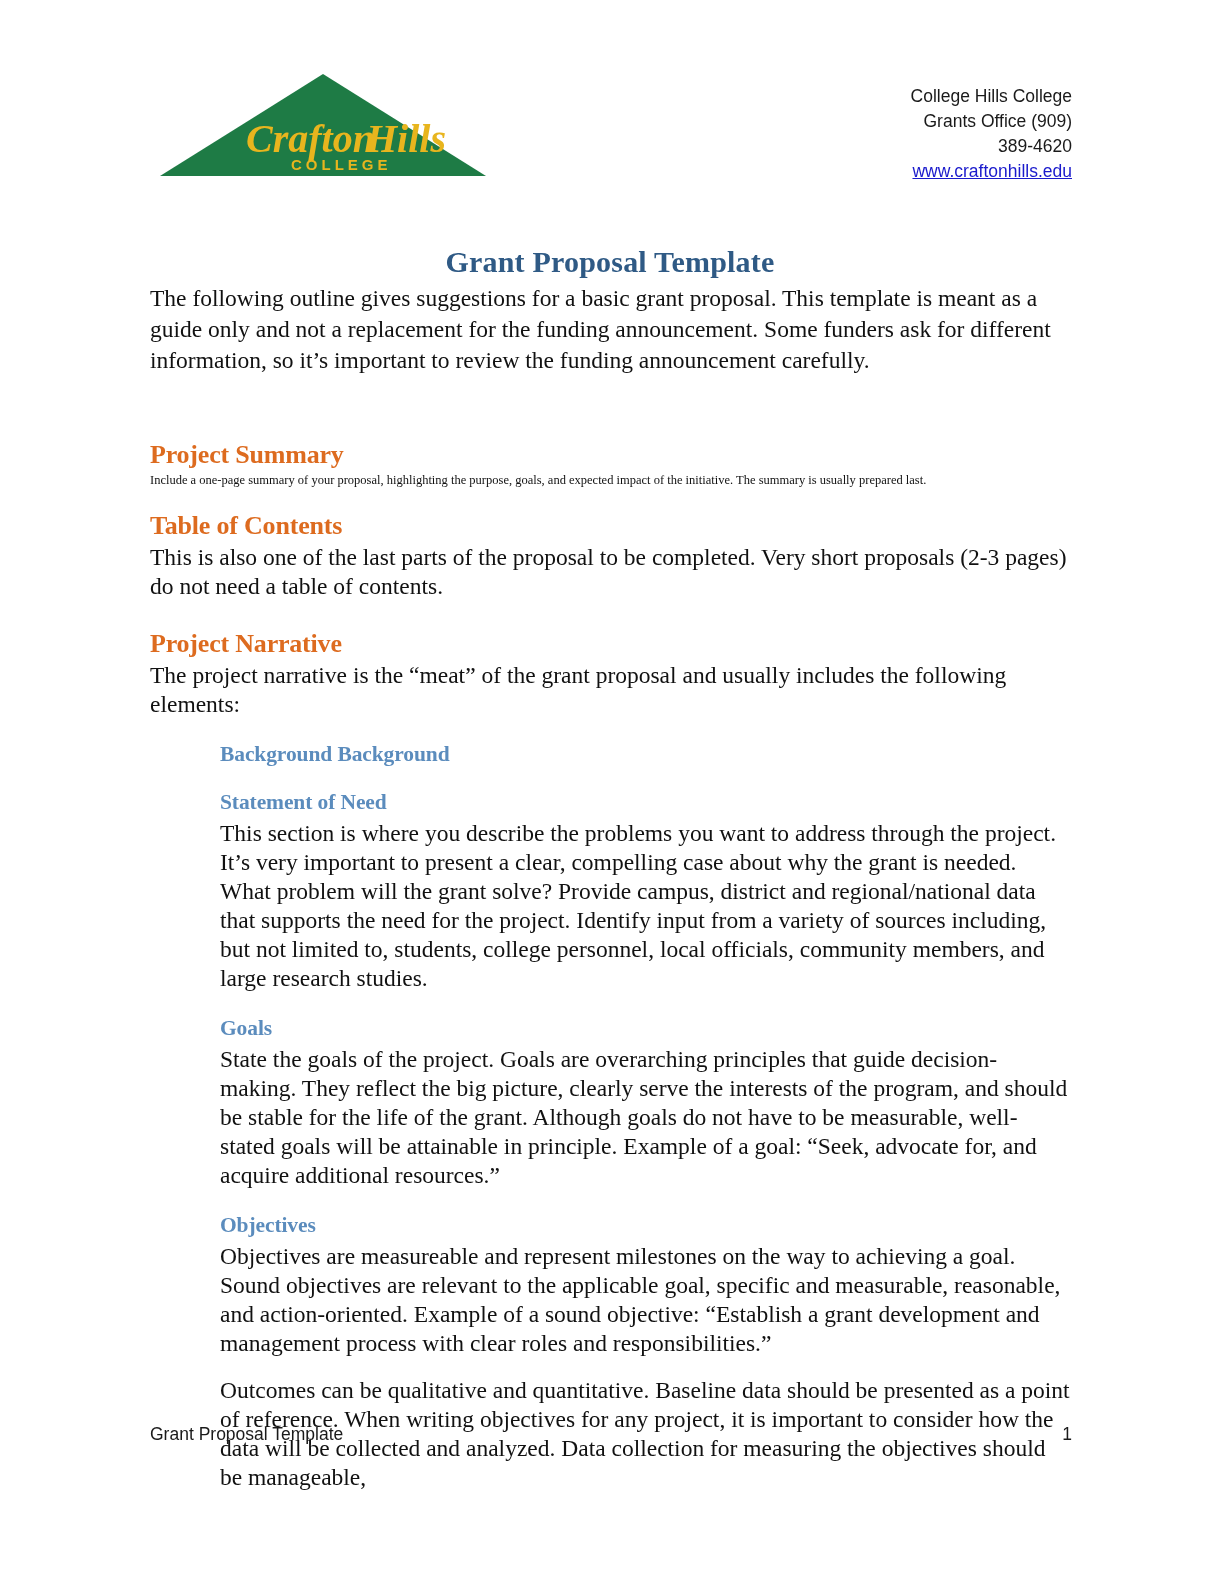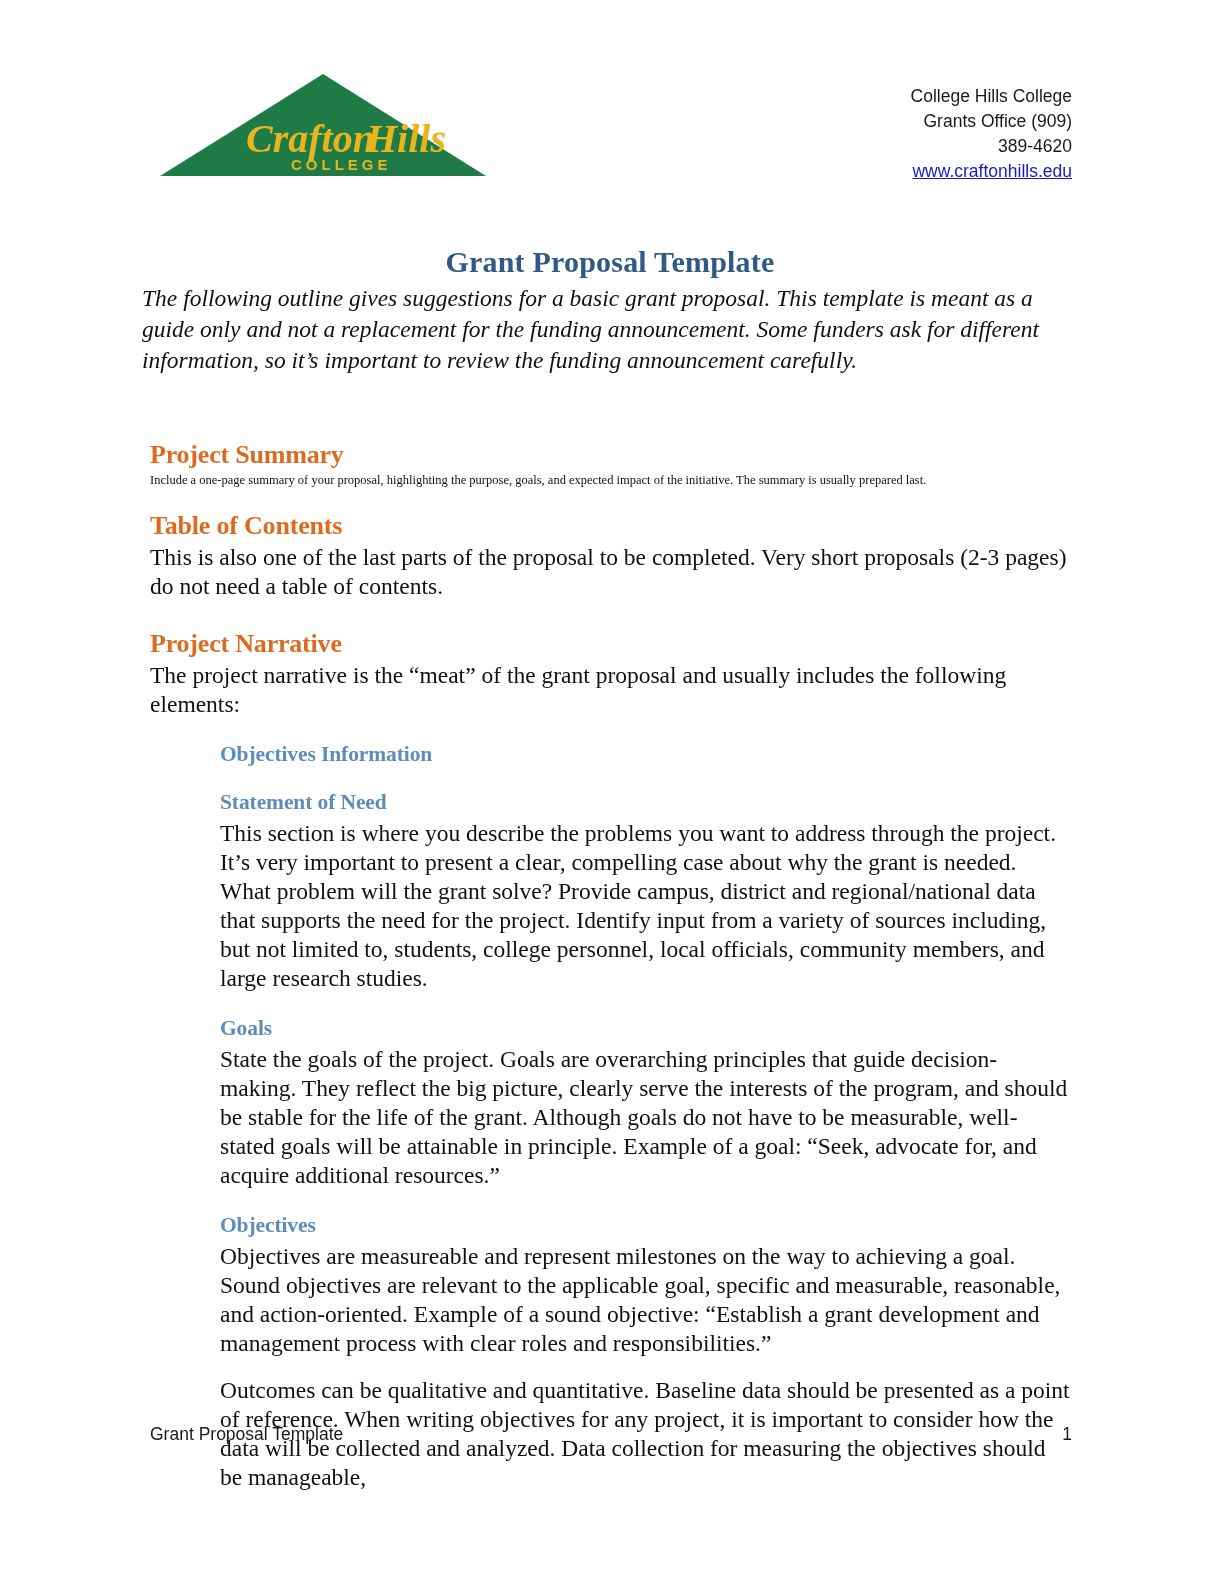--- a/index.html
+++ b/index.html
@@ -70,23 +70,22 @@
     text-align: center;
     font-family: "Liberation Serif", "DejaVu Serif", serif;
     font-weight: bold;
     font-size: 30px;
     letter-spacing: 0.2px;
     color: #2f5a85;
   }
   .intro {
     position: absolute;
     top: 283px;
-    left: 142px;
+    left: 150px;
     width: 922px;
-    font-style: italic;
     font-size: 23.5px;
     line-height: 31px;
     color: #111111;
   }
 
   
   .content {
     position: absolute;
     top: 440px;
     left: 150px;
@@ -185,21 +184,21 @@
     <p class="body-text">This is also one of the last parts of the proposal to be completed. Very short proposals (2-3 pages) do not need a table of contents.</p>
 
     <div class="gap-lg"></div>
 
     <h2 class="section-head">Project Narrative</h2>
     <p class="body-text">The project narrative is the “meat” of the grant proposal and usually includes the following elements:</p>
 
     <div class="gap-md"></div>
 
     <div class="subsection">
-      <h3 class="sub-head">Objectives Information</h3>
+      <h3 class="sub-head">Background Background</h3>
     </div>
 
     <div class="gap-md"></div>
 
     <div class="subsection">
       <h3 class="sub-head">Statement of Need</h3>
       <p class="body-text">This section is where you describe the problems you want to address through the project. It’s very important to present a clear, compelling case about why the grant is needed. What problem will the grant solve? Provide campus, district and regional/national data that supports the need for the project. Identify input from a variety of sources including, but not limited to, students, college personnel, local officials, community members, and large research studies.</p>
     </div>
 
     <div class="gap-md"></div>

